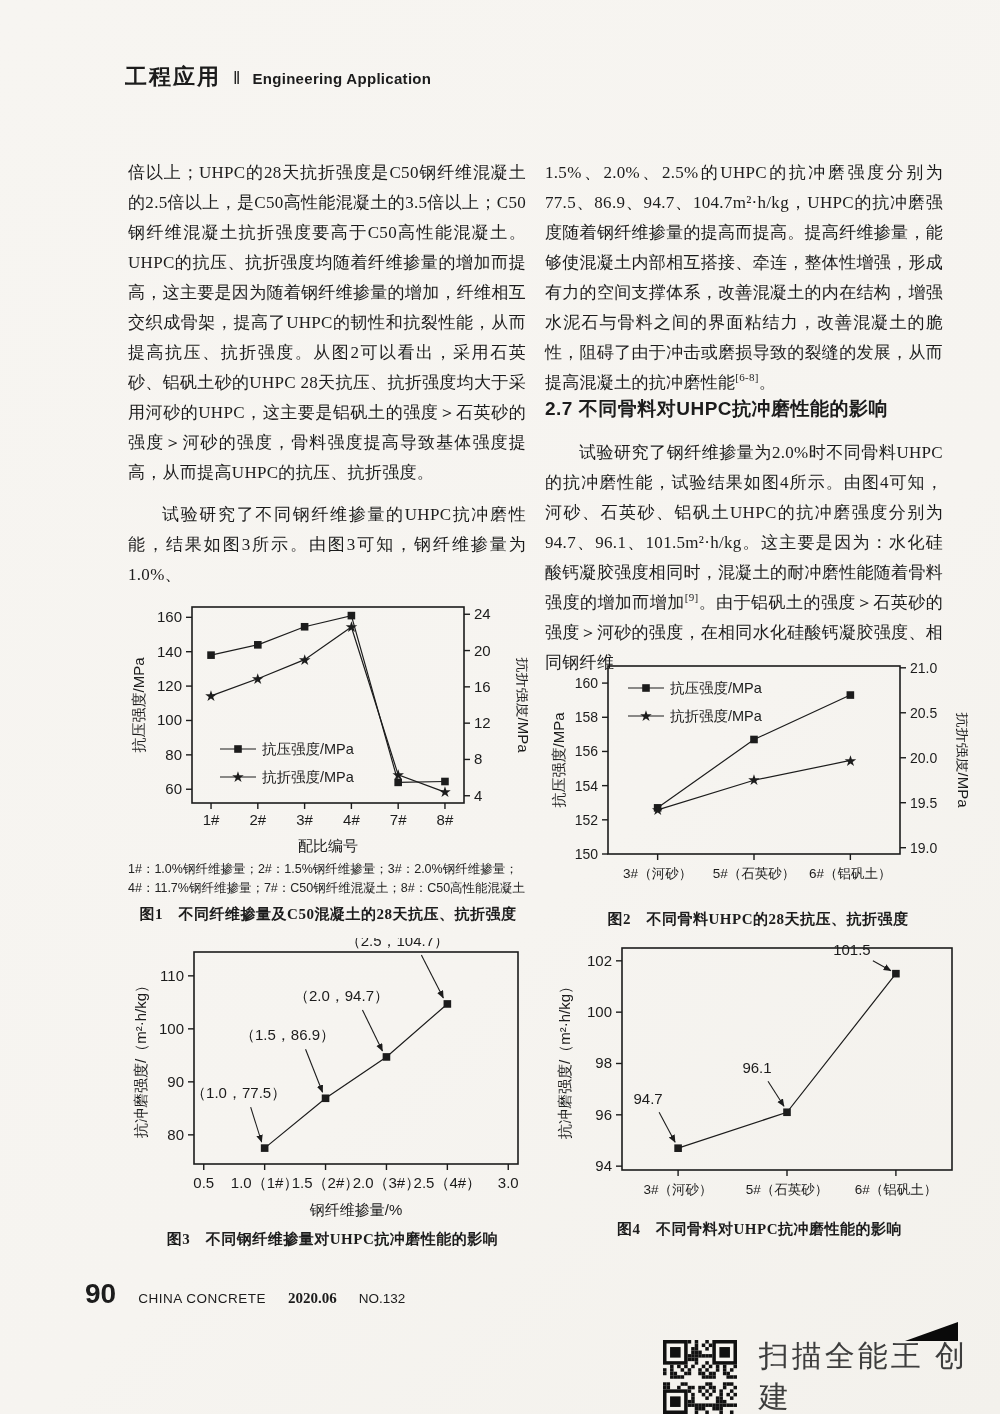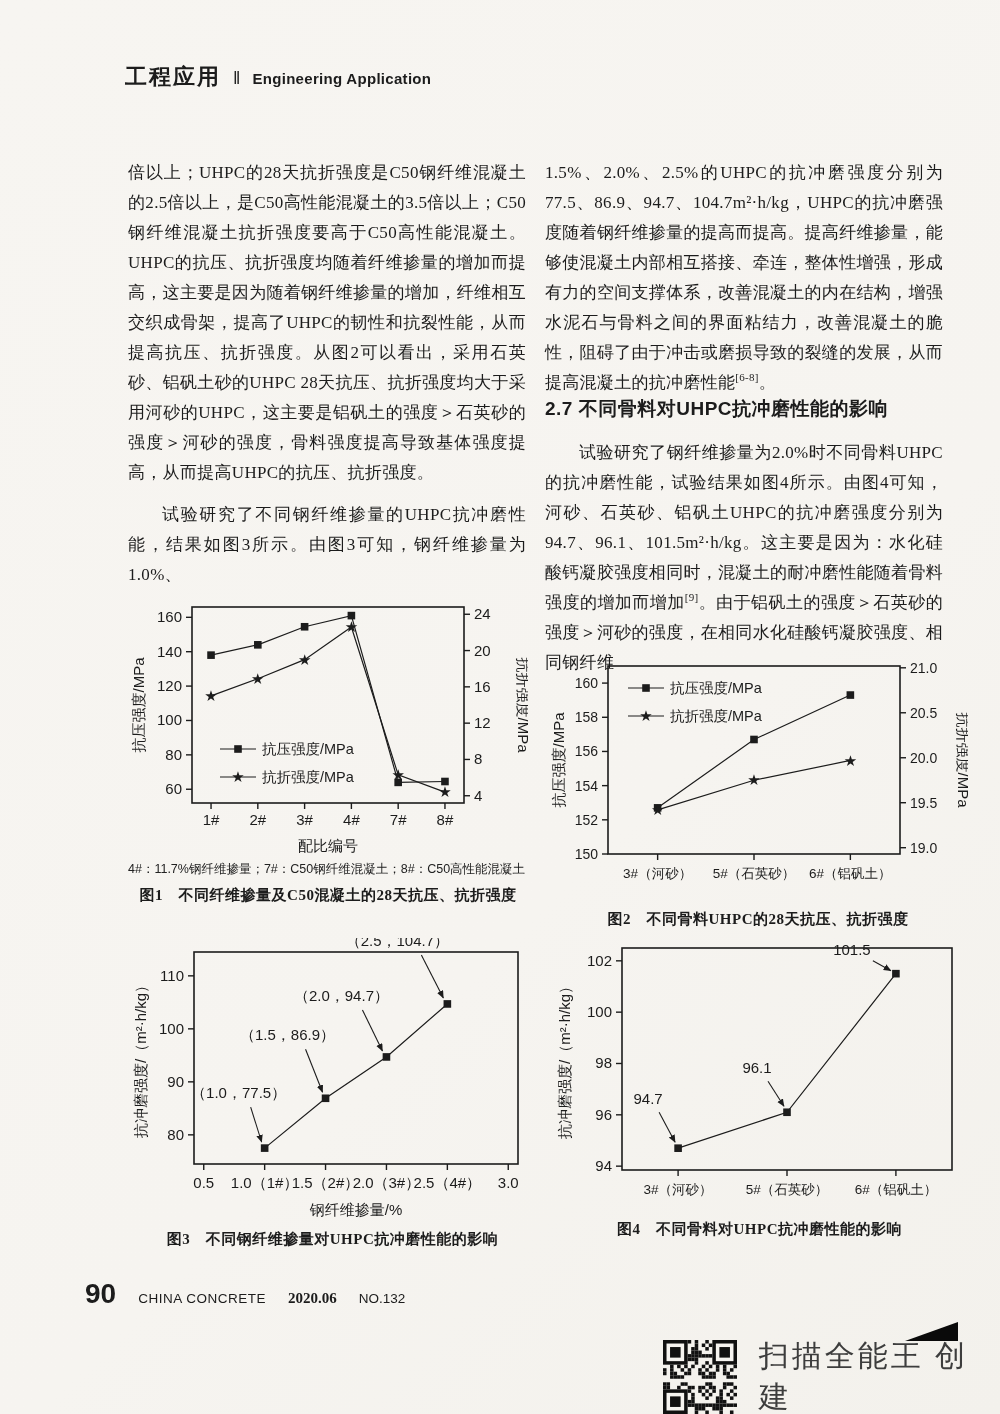--- a/index.html
+++ b/index.html
@@ -128,20 +128,21 @@
         </g>
         <g>
           <line x1="92" y1="152" x2="128" y2="152" stroke="#1c1c1c" stroke-width="1.2"></line>
           <rect x="106.2" y="148.2" width="7.6" height="7.6" fill="#1c1c1c"></rect>
           <text x="134" y="157" text-anchor="start" font-size="14.5">抗压强度/MPa</text>
           <line x1="92" y1="180" x2="128" y2="180" stroke="#1c1c1c" stroke-width="1.2"></line>
           <text x="110" y="185.2" text-anchor="middle" font-size="15">★</text>
           <text x="134" y="185" text-anchor="start" font-size="14.5">抗折强度/MPa</text>
         </g>
       </svg>
+    <div class="fignote">1#：1.0%钢纤维掺量；2#：1.5%钢纤维掺量；3#：2.0%钢纤维掺量；</div>
     <div class="fignote">4#：11.7%钢纤维掺量；7#：C50钢纤维混凝土；8#：C50高性能混凝土</div>
     <div class="figcap">图1　不同纤维掺量及C50混凝土的28天抗压、抗折强度</div>
   </div>
 
   <div class="fig" style="left:130px;top:938px;width:405px;">
     <svg width="405" height="284" viewBox="0 0 405 284">
         <defs>
           <marker id="fig3-ah" markerWidth="8" markerHeight="7" refX="6.5" refY="3" orient="auto">
             <path d="M0,0 L7,3 L0,6 Z" fill="#1c1c1c"></path>
           </marker>

